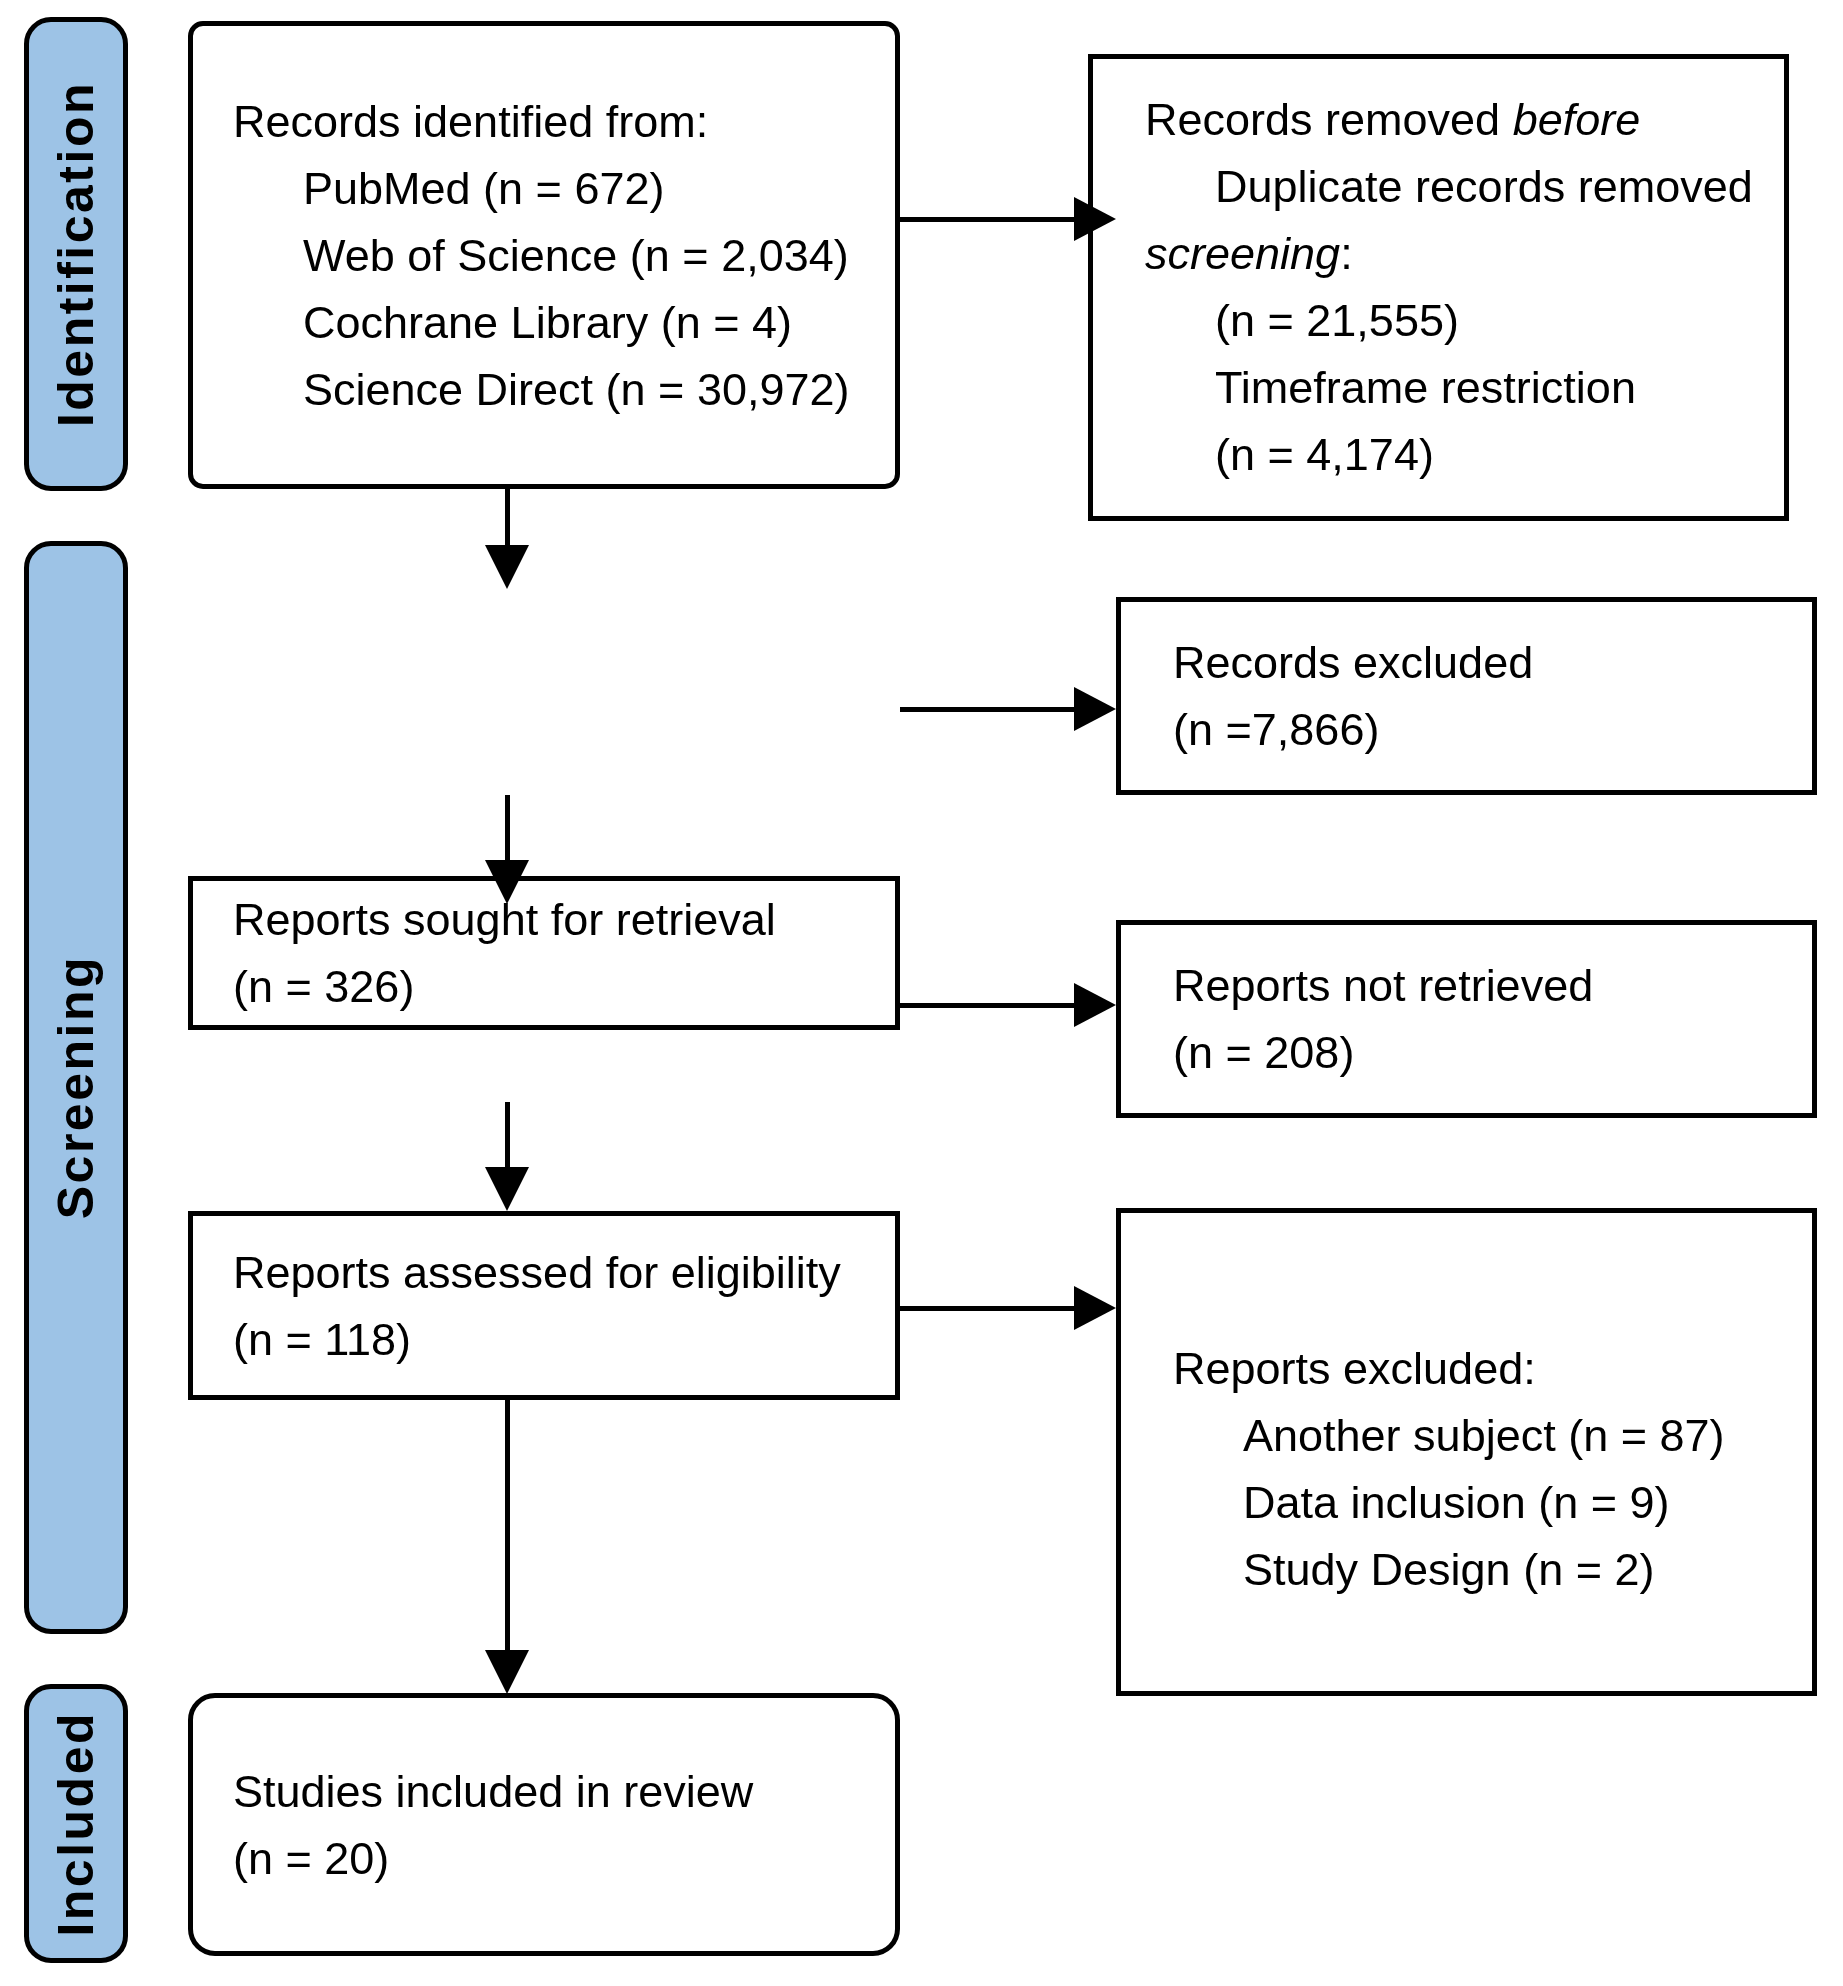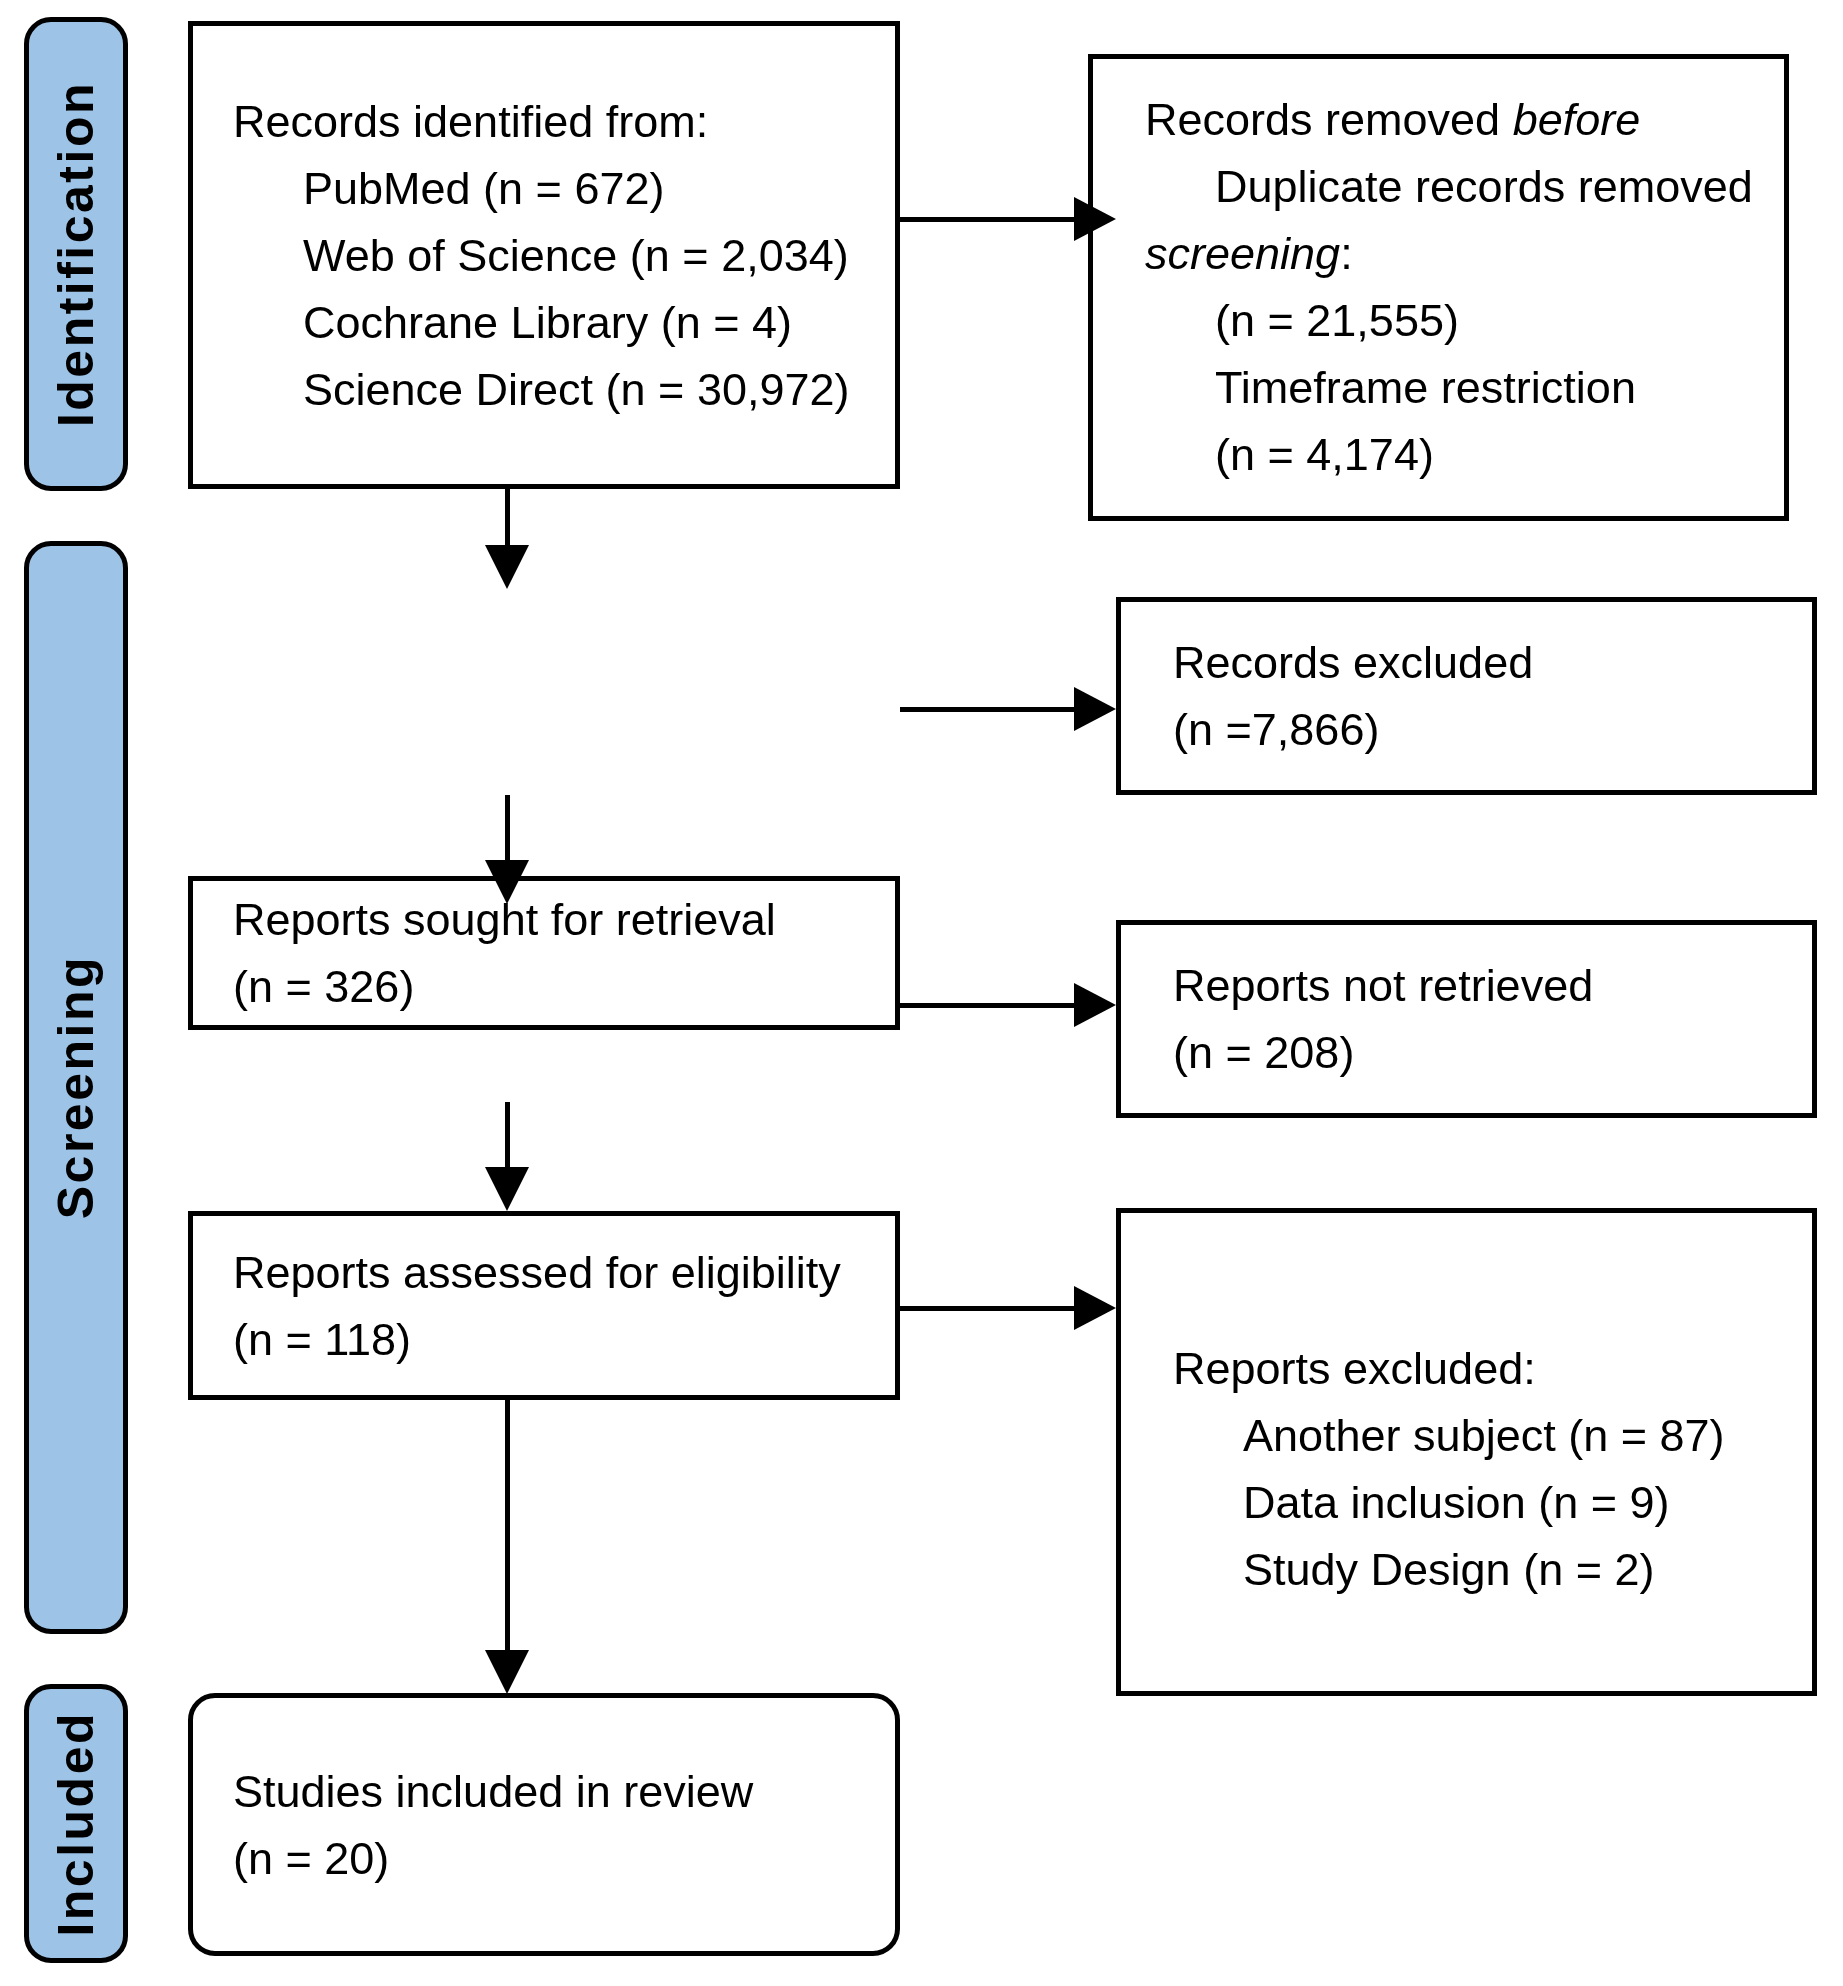--- a/index.html
+++ b/index.html
@@ -67,21 +67,21 @@
   <div class="stage" style="top: 17px; height: 474px; background: rgb(157, 195, 230);">
     <span class="vtext">Identification</span>
   </div>
   <div class="stage" style="top: 541px; height: 1093px; background: rgb(157, 195, 230);">
     <span class="vtext">Screening</span>
   </div>
   <div class="stage" style="top: 1684px; height: 279px; background: rgb(157, 195, 230);">
     <span class="vtext">Included</span>
   </div>
 
-  <div class="flow-box" style="left:188px;top:21px;width:712px;height:468px;">
+  <div class="flow-box" style="left:188px;top:21px;width:712px;height:468px;border-radius:15px;">
       <div class="line"><span>Records identified from:</span></div>
       <div class="line indent"><span>PubMed (n = 672)</span></div>
       <div class="line indent"><span>Web of Science (n = 2,034)</span></div>
       <div class="line indent"><span>Cochrane Library (n = 4)</span></div>
       <div class="line indent"><span>Science Direct (n = 30,972)</span></div>
     </div>
 
 
   <div class="flow-box" style="left:188px;top:876px;width:712px;height:154px;">
       <div class="line"><span>Reports sought for retrieval</span></div>

